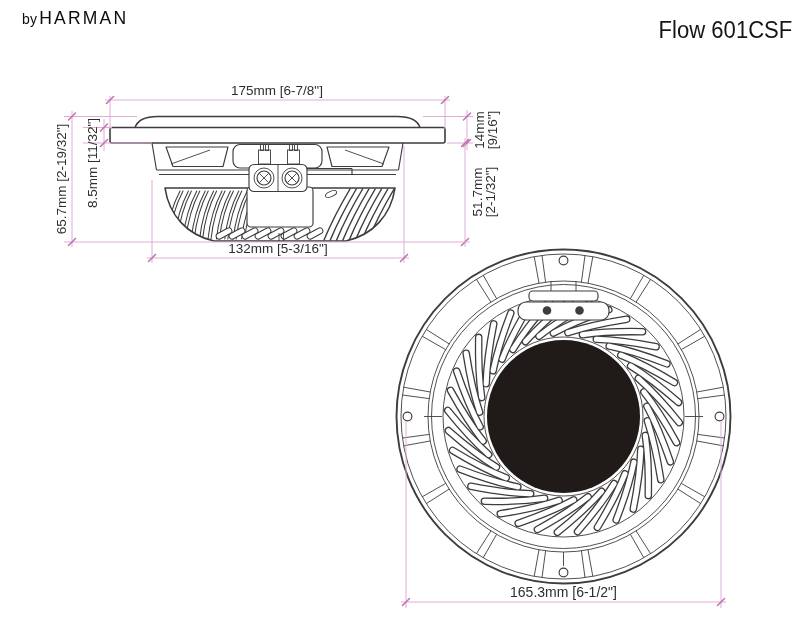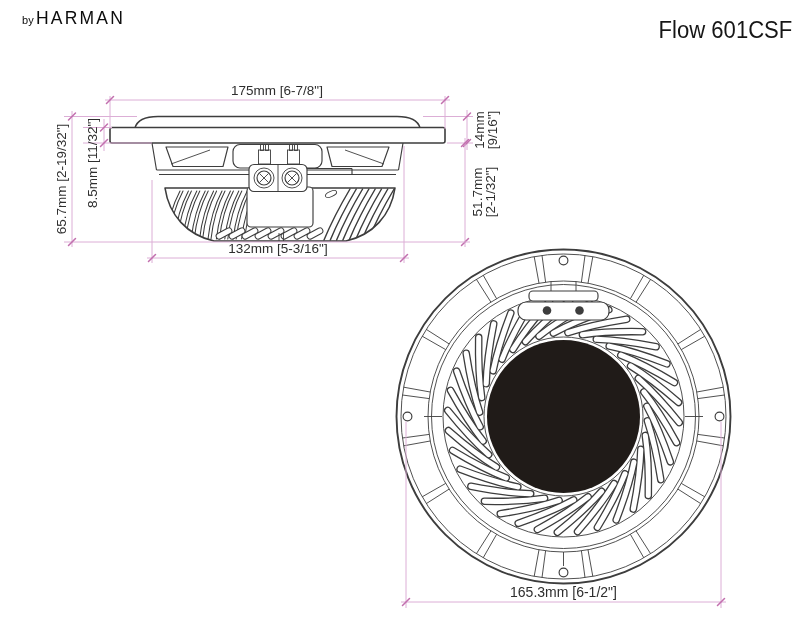--- a/index.html
+++ b/index.html
@@ -7,21 +7,21 @@
   }
   html,body{margin:0;padding:0;}
   body{font-family:"Liberation Sans",sans-serif;background:#e8e8e8;}
   .canvas{position:relative;width:800px;height:629px;background:var(--bg);overflow:hidden;}
   
   .logo{position:absolute;left:22px;top:10px;color:#0c0c0c;}
   .logo-main{font-size:31px;font-weight:700;letter-spacing:-0.8px;line-height:1.05;white-space:nowrap;}
   .logo-main .slash{font-weight:400;font-size:33px;margin:0 3px;display:inline-block;transform:translateY(1px);}
   .logo-main sup{font-size:10px;font-weight:700;vertical-align:14px;margin-left:1px;}
   .logo-sub{text-align:right;padding-right:10px;margin-top:-2px;font-size:17.5px;letter-spacing:2.2px;white-space:nowrap;}
-  .logo-sub .by{font-size:11px;letter-spacing:0.2px;margin-right:2px;}
+  .logo-sub .by{font-size:14px;letter-spacing:0.2px;margin-right:2px;}
   .model{position:absolute;top:17px;right:8px;font-size:23px;color:#161616;transform:scaleX(.96);transform-origin:100% 0;white-space:nowrap;}
   
   svg.view{position:absolute;}
   .ln{stroke:var(--line);stroke-width:1.15;fill:none;stroke-linejoin:round;}
   .w16{stroke-width:1.6;}
   .w19{stroke-width:1.9;}
   .ln-thin{stroke:var(--line);stroke-width:0.9;fill:none;}
   .slat{stroke:var(--line);stroke-width:1.05;fill:none;stroke-linecap:round;}
   .slatw{stroke:var(--line);stroke-width:1.45;fill:none;stroke-linecap:round;}
   .vane-o{stroke:var(--line);stroke-width:7.6;stroke-linecap:round;fill:none;}

